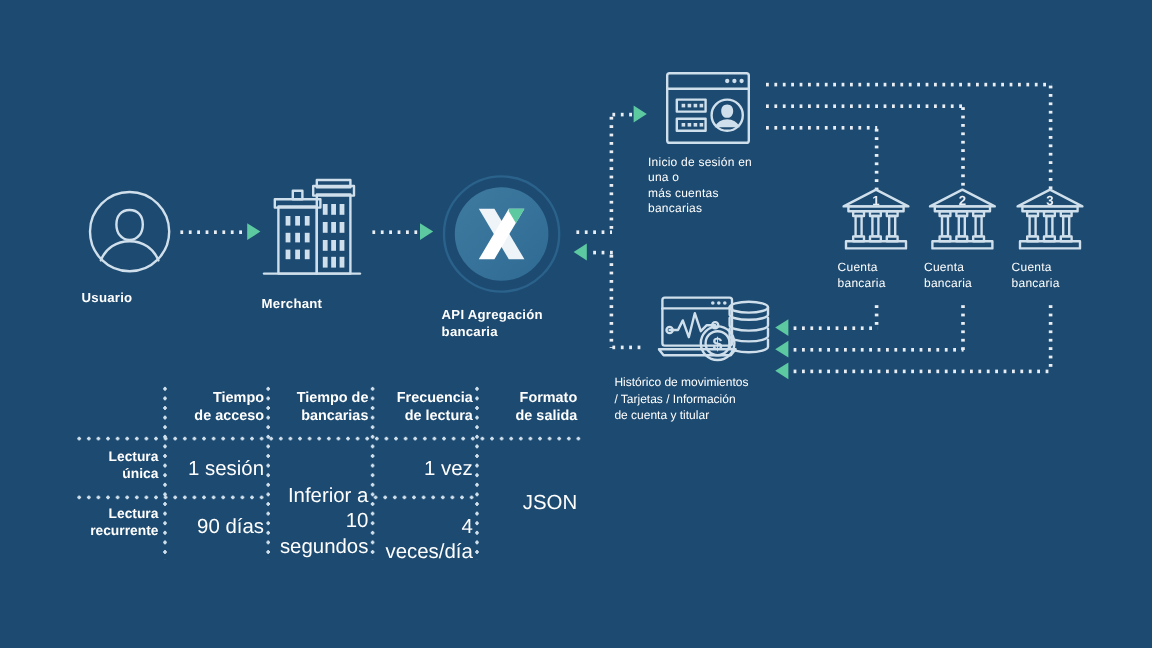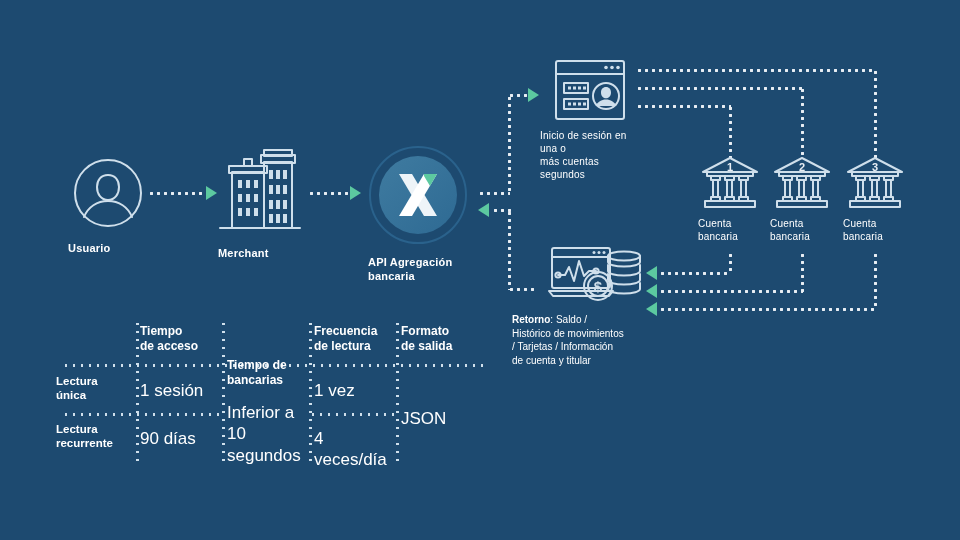--- a/index.html
+++ b/index.html
@@ -39,21 +39,21 @@
   .t-dot-v{
     position:absolute;width:3px;
     background-image:radial-gradient(circle,#cfe0ec 1.3px, rgba(0,0,0,0) 1.5px);
     background-size:3px 8px;background-repeat:repeat-y;
   }
   .t-dot-h{
     position:absolute;height:3px;
     background-image:radial-gradient(circle,#cfe0ec 1.3px, rgba(0,0,0,0) 1.5px);
     background-size:8px 3px;background-repeat:repeat-x;
   }
-  .cell{position:absolute;text-align:left;line-height:1.25;}
+  .cell{position:absolute;text-align:right;line-height:1.25;}
   .cell.head{font-weight:bold;font-size:12px;}
   .cell.rowhead{font-weight:bold;font-size:11.5px;}
   .cell.val{font-size:17px;font-weight:normal;}
 
   .icon-stroke{stroke:#cfdfeb;fill:none;stroke-width:2;stroke-linejoin:round;stroke-linecap:round;}
   .icon-fill{fill:#cfdfeb;}
 </style>
 </head>
 <body>
 
@@ -179,21 +179,21 @@
         <rect x="15" y="44.5" width="3" height="3"></rect>
           <rect x="20" y="44.5" width="3" height="3"></rect>
         <rect x="25" y="44.5" width="3" height="3"></rect>
           <rect x="30" y="44.5" width="3" height="3"></rect>
       </g>
       <circle cx="53" cy="38" r="13" class="icon-stroke"></circle>
       <path d="M53 29c3.2 0 5 2.3 5 5.4s-1.8 5.8-5 5.8-5-2.7-5-5.8 1.8-5.4 5-5.4z" class="icon-fill"></path>
       <path d="M42.5 48c2-4.2 6-6.6 10.5-6.6S61.5 43.8 63.5 48z" class="icon-fill"></path>
     </svg>
     <div class="node-label thin">Inicio de sesión en una o</div>
-    <div class="node-label thin" style="margin-top:0">más cuentas segundos</div>
+    <div class="node-label thin" style="margin-top:0">más cuentas bancarias</div>
   </div>
 
   <div class="node" style="left:698px;top:155px;width:64px;">
     <svg width="62" height="56" viewBox="0 0 62 56" style="display:block;margin:0 auto;">
       <path d="M4 17L31 3l27 14z" class="icon-stroke"></path>
       <rect x="8" y="17" width="46" height="4" class="icon-stroke"></rect>
       <rect x="12" y="21" width="9" height="4" class="icon-stroke"></rect>
       <rect x="26" y="21" width="9" height="4" class="icon-stroke"></rect>
       <rect x="40" y="21" width="9" height="4" class="icon-stroke"></rect>
       <rect x="14" y="25" width="5" height="17" class="icon-stroke"></rect>
@@ -267,21 +267,20 @@
       </g>
       <polyline points="10,32 17,32 21,24 26,38 31,18 36,33 41,28 48,28" class="icon-stroke" stroke-width="2.2"></polyline>
       <circle cx="10" cy="32" r="2.6" class="icon-stroke" fill="#1d4a70"></circle>
       <circle cx="48" cy="28" r="2.6" class="icon-stroke" fill="#1d4a70"></circle>
       <path d="M1 48h64l-4 5H5z" class="icon-stroke" fill="#1d4a70"></path>
       <circle cx="50" cy="43" r="14" class="icon-stroke" fill="#1d4a70"></circle>
       <circle cx="50" cy="43" r="10" class="icon-stroke"></circle>
       <text x="50" y="49" text-anchor="middle" font-size="15" font-weight="bold" fill="#cfdfeb" font-family="Liberation Sans, sans-serif">$</text>
     </svg>
     <div style="margin-top:8px;font-size:10px;line-height:1.35;">
-      <div><b>Retorno</b><span>: Saldo /</span></div>
       <div>Histórico de movimientos</div>
       <div>/ Tarjetas / Información</div>
       <div>de cuenta y titular</div>
     </div>
   </div>
 
   <div id="matrix">
 
     <div class="t-dot-v" style="left:74px;top:2px;height:146px;"></div>
     <div class="t-dot-v" style="left:160px;top:2px;height:146px;"></div>
@@ -289,21 +288,21 @@
     <div class="t-dot-v" style="left:334px;top:2px;height:146px;"></div>
 
     <div class="t-dot-h" style="left:0px;top:46px;width:422px;"></div>
     <div class="t-dot-h" style="left:0px;top:95px;width:160px;"></div>
     <div class="t-dot-h" style="left:247px;top:95px;width:87px;"></div>
 
     <div class="cell head" style="left:78px;top:6px;width:80px;">
       <div>Tiempo</div>
       <div>de acceso</div>
     </div>
-    <div class="cell head" style="left:165px;top:6px;width:80px;margin-top:34px;">
+    <div class="cell head" style="left:165px;top:6px;width:80px;">
       <div>Tiempo de</div>
       <div>bancarias</div>
     </div>
     <div class="cell head" style="left:252px;top:6px;width:80px;">
       <div>Frecuencia</div>
       <div>de lectura</div>
     </div>
     <div class="cell head" style="left:339px;top:6px;width:80px;">
       <div>Formato</div>
       <div>de salida</div>

